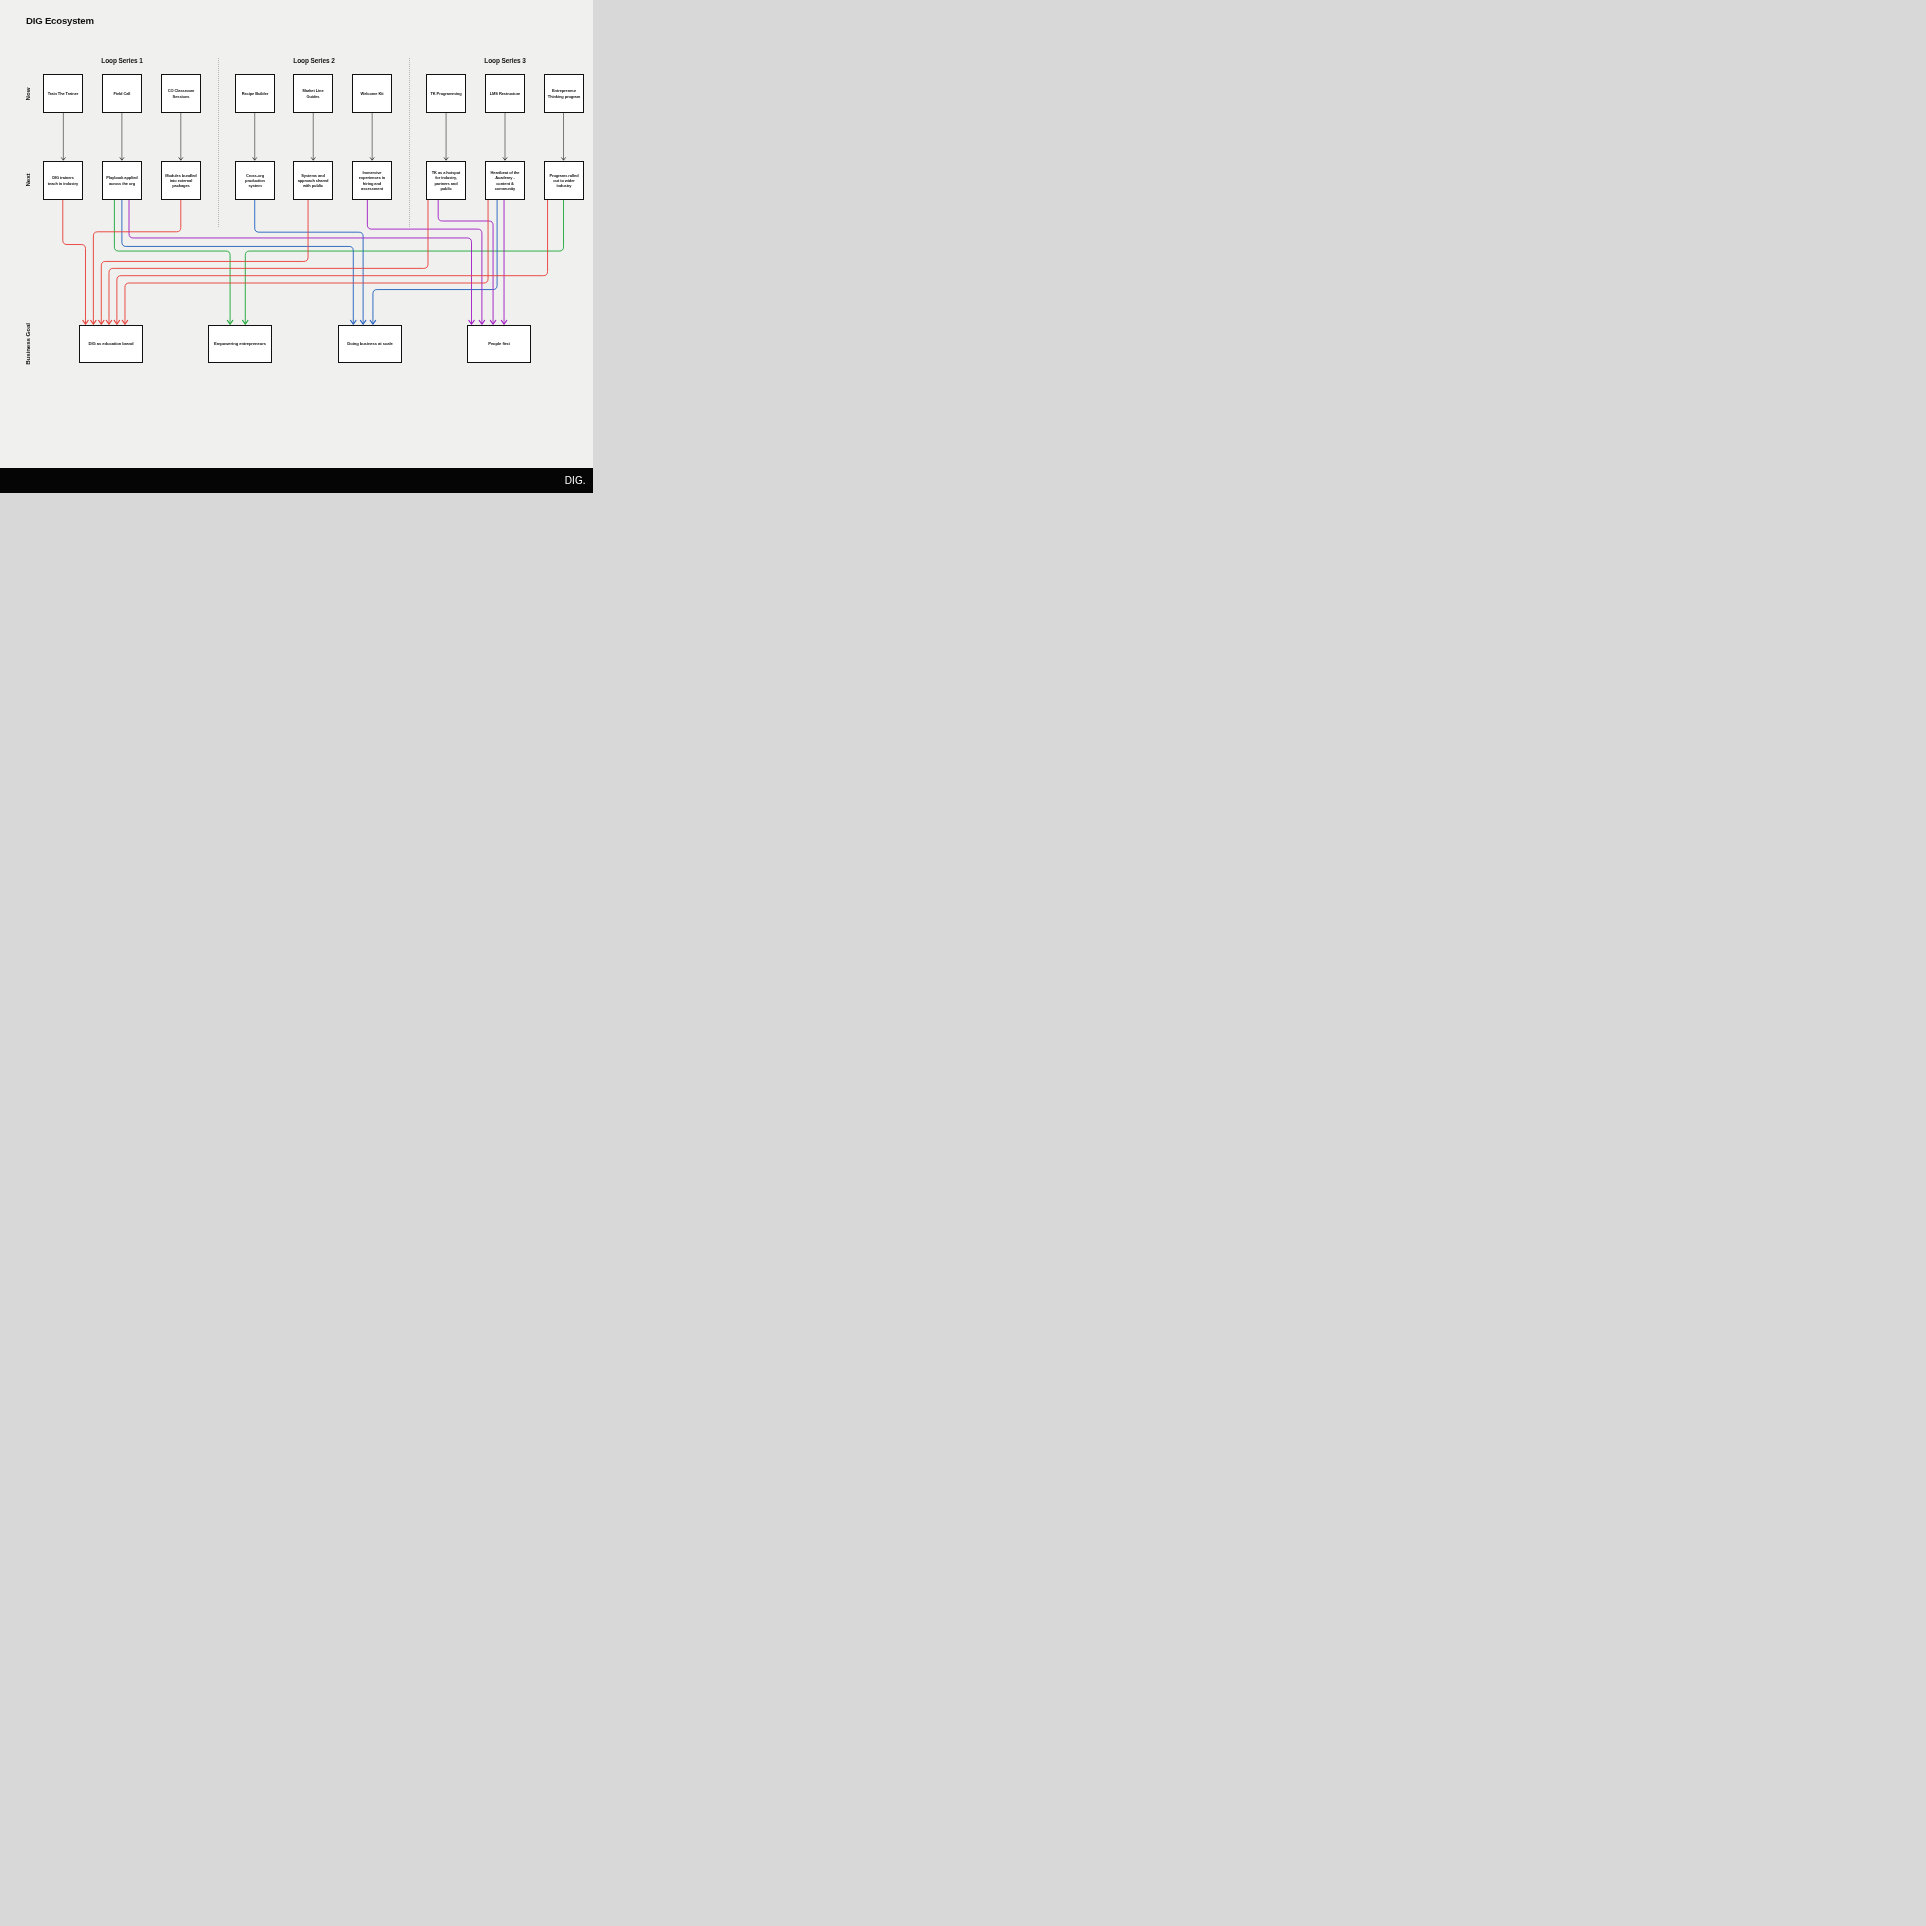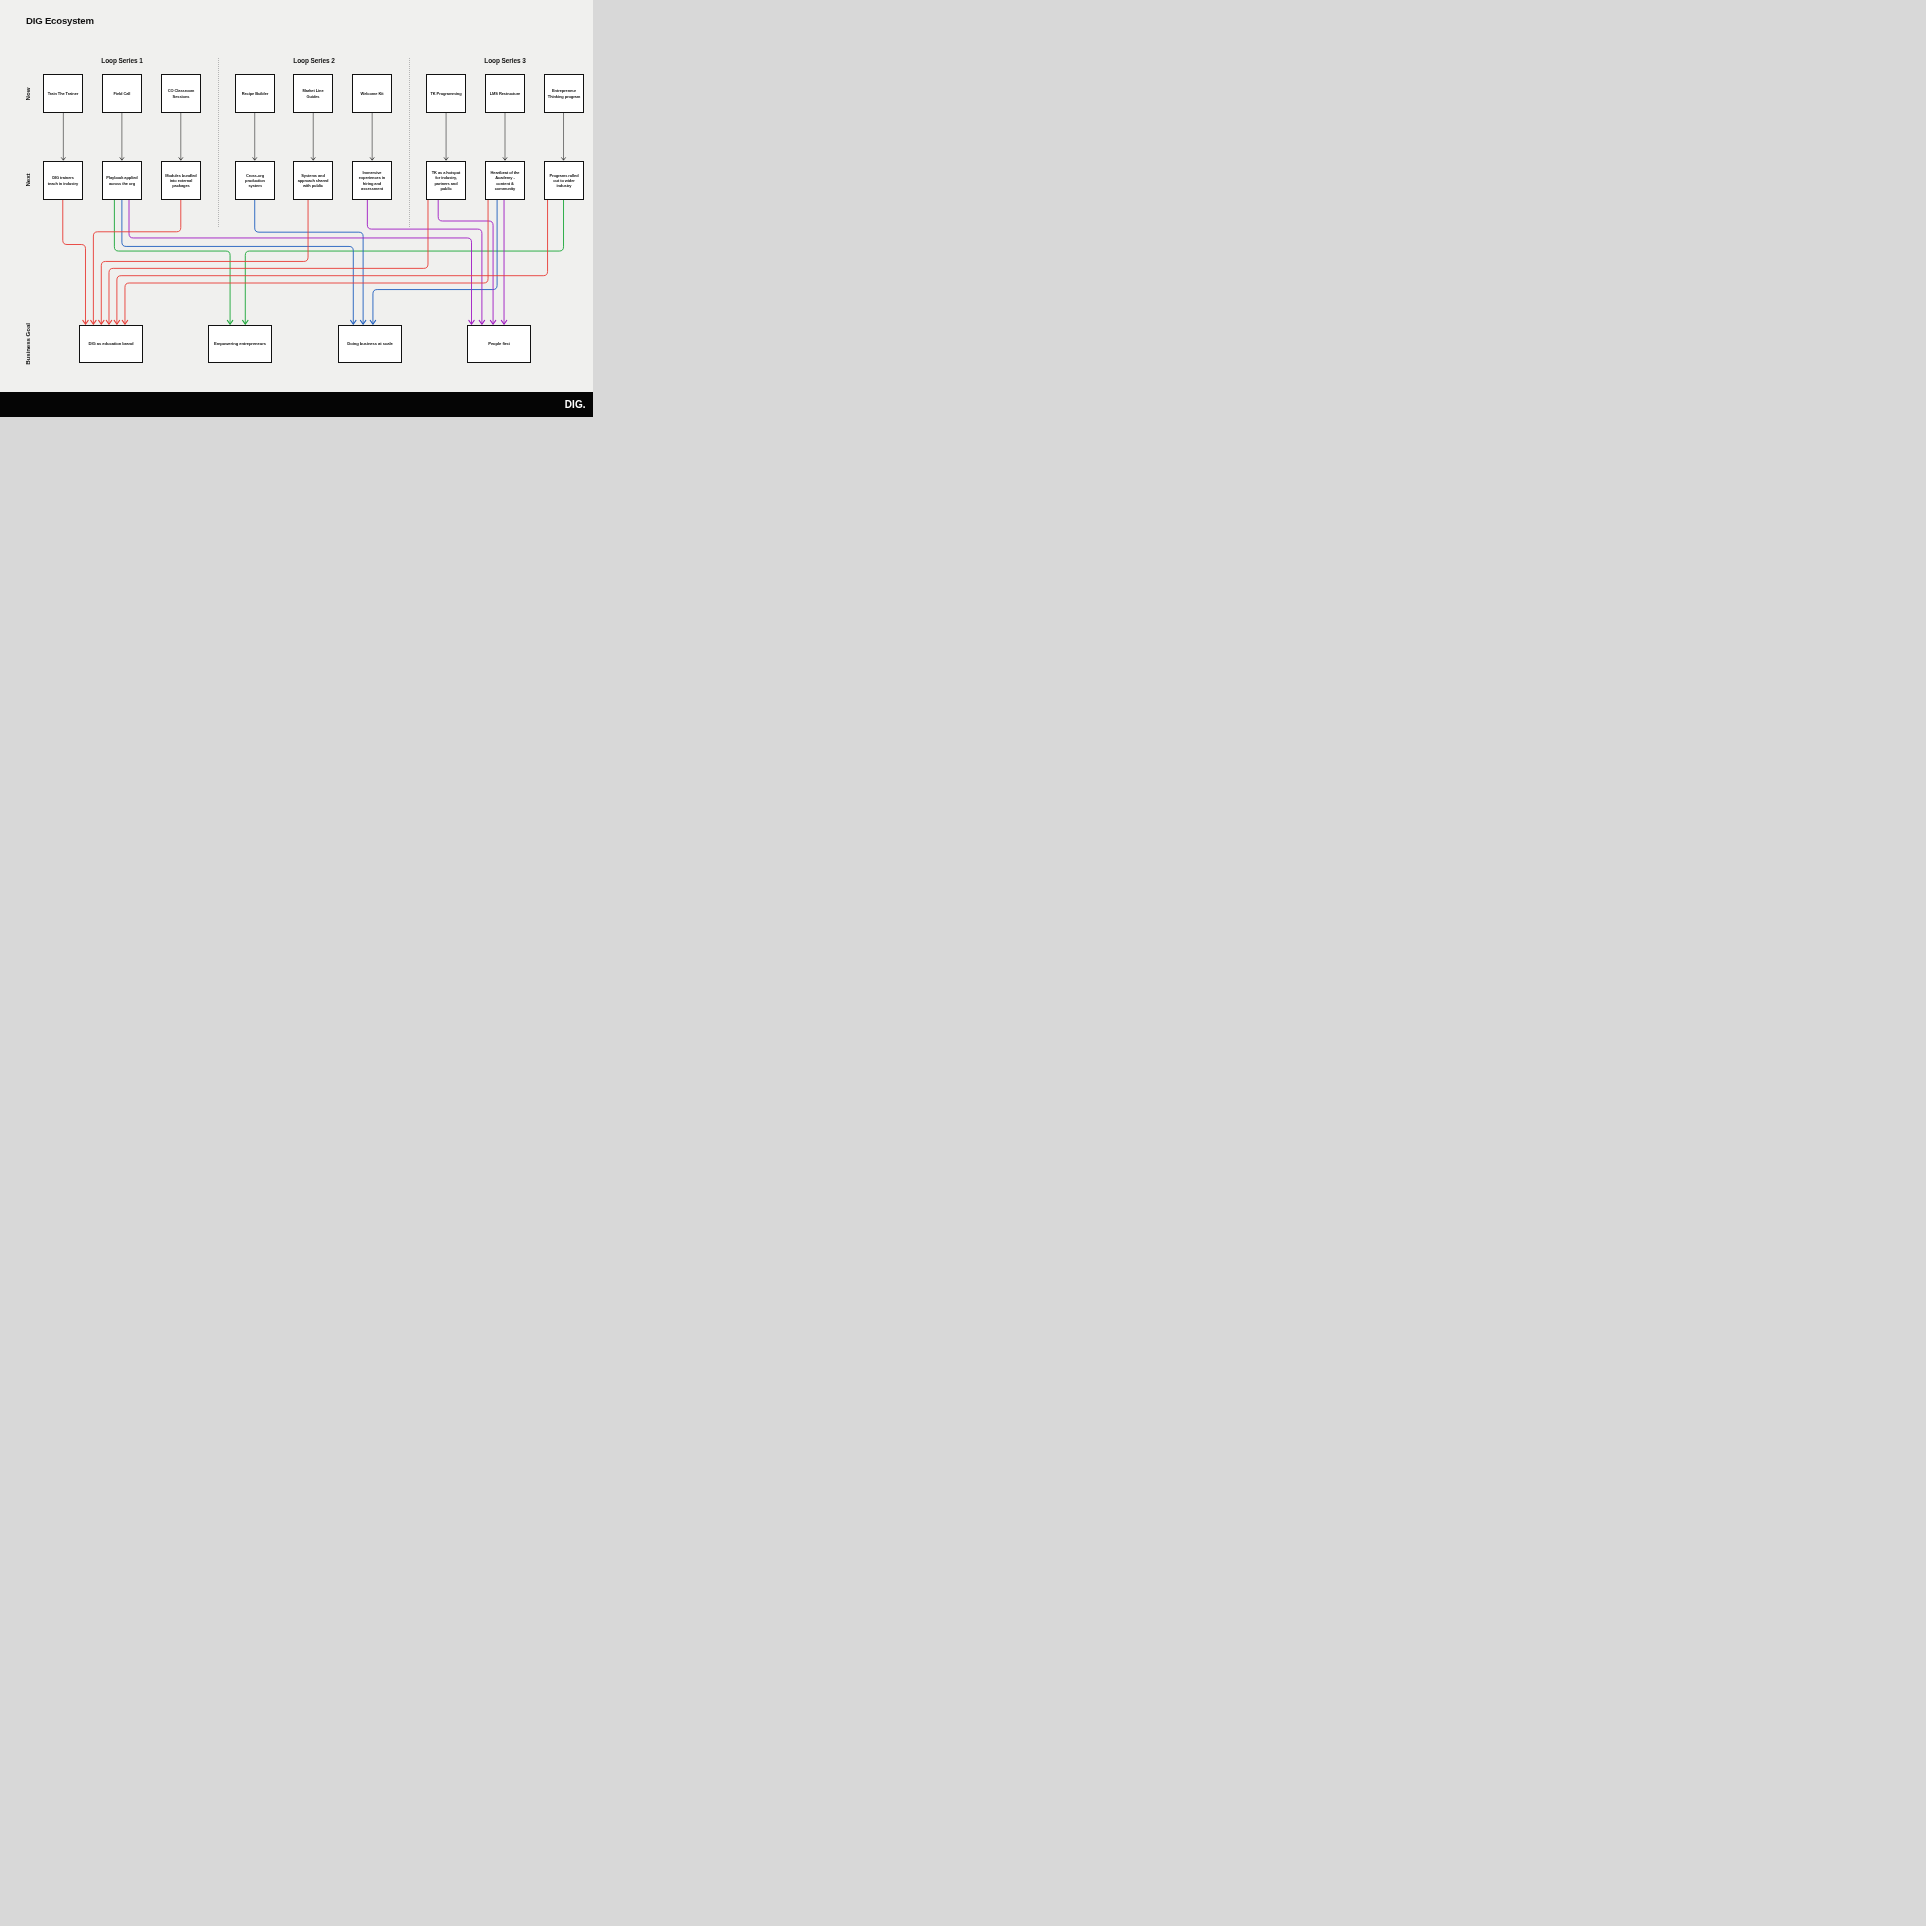--- a/index.html
+++ b/index.html
@@ -1,32 +1,32 @@
 <!DOCTYPE html>
 <html style="font-size:6.2px"><head>
 <meta charset="utf-8">
 <style>
   html,body{margin:0;padding:0;background:#d8d8d8;}
-  #stage{position:relative;width:593px;height:417px;background:#f0f0ee;overflow:hidden;
+  #stage{position:relative;width:593px;height:493px;background:#f0f0ee;overflow:hidden;
          font-family:"Liberation Sans","DejaVu Sans",sans-serif;color:#111;}
   .title{position:absolute;left:26px;top:15.4px;font-size:9.6px;font-weight:800;letter-spacing:-0.2px;margin:0;}
   .series-header{position:absolute;top:57px;transform:translateX(-50%);font-size:6.5px;font-weight:800;
                  letter-spacing:-0.1px;white-space:nowrap;}
   .row-label{position:absolute;transform:translate(-50%,-50%) rotate(-90deg);transform-origin:center;
              font-size:6.2px;font-weight:800;letter-spacing:-0.1px;white-space:nowrap;}
   .sep{position:absolute;width:0;border-left:0.8px dotted #b5b5b5;}
   .box{position:absolute;background:#fff;border:0.6px solid #111;box-sizing:border-box;
        display:flex;align-items:center;justify-content:center;text-align:center;}
   .box span{display:block;padding:0 2.7px;font-weight:700;letter-spacing:-0.1px;line-height:1.32;}
   .small-box span{font-size:4px;}
   .goal-box span{font-size:4.2px;}
   #wires{position:absolute;left:0;top:0;width:593px;height:417px;}
   footer{position:absolute;left:0;bottom:0;width:100%;height:25px;background:#050505;
          display:flex;align-items:center;justify-content:flex-end;}
-  footer span{color:#fff;font-size:10px;font-weight:700;letter-spacing:0.1px;padding-right:7.3px;}
+  footer span{color:#fff;font-size:10px;font-weight:400;letter-spacing:0.1px;padding-right:7.3px;}
 </style>
 </head>
 <body>
 
 <div id="stage">
   <h1 class="title">DIG Ecosystem</h1>
   <svg id="wires" xmlns="http://www.w3.org/2000/svg" viewBox="0 0 1540 1083" width="593" height="417">
       <path d="M 297 517 L 297 641 Q 297 652 308 652 L 586.5 652 Q 597.5 652 597.5 663 L 597.5 842" fill="none" stroke="#1fa83c" stroke-width="2.4"></path>
       <path d="M 590.5 832 L 597.5 842 L 604.5 832" fill="none" stroke="#1fa83c" stroke-width="2.8" stroke-linecap="round" stroke-linejoin="round"></path>
       <path d="M 1463.5 517 L 1463.5 641 Q 1463.5 652 1452.5 652 L 648 652 Q 637 652 637 663 L 637 842" fill="none" stroke="#1fa83c" stroke-width="2.4"></path>

